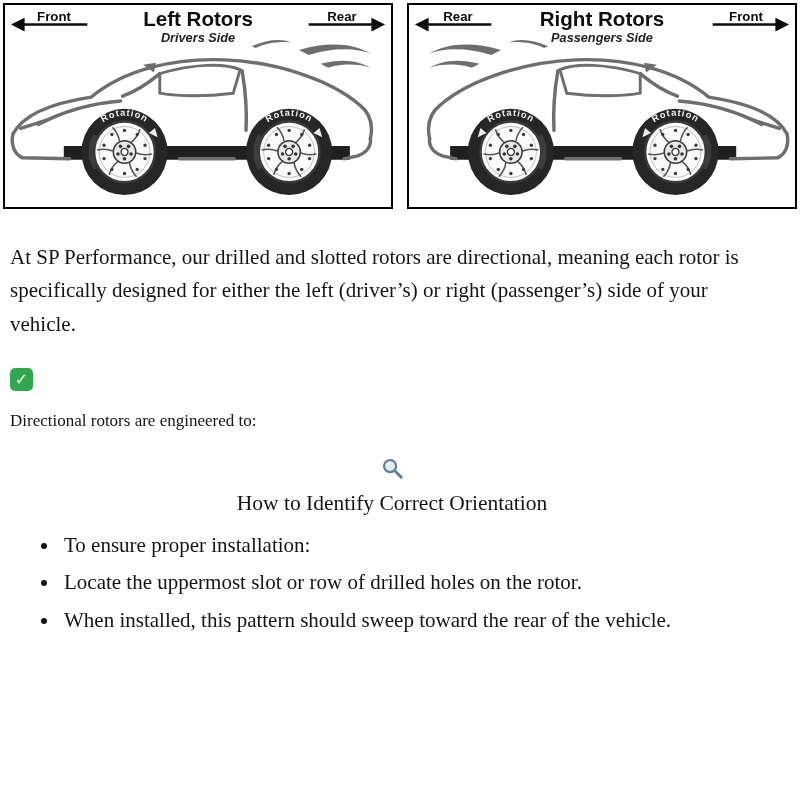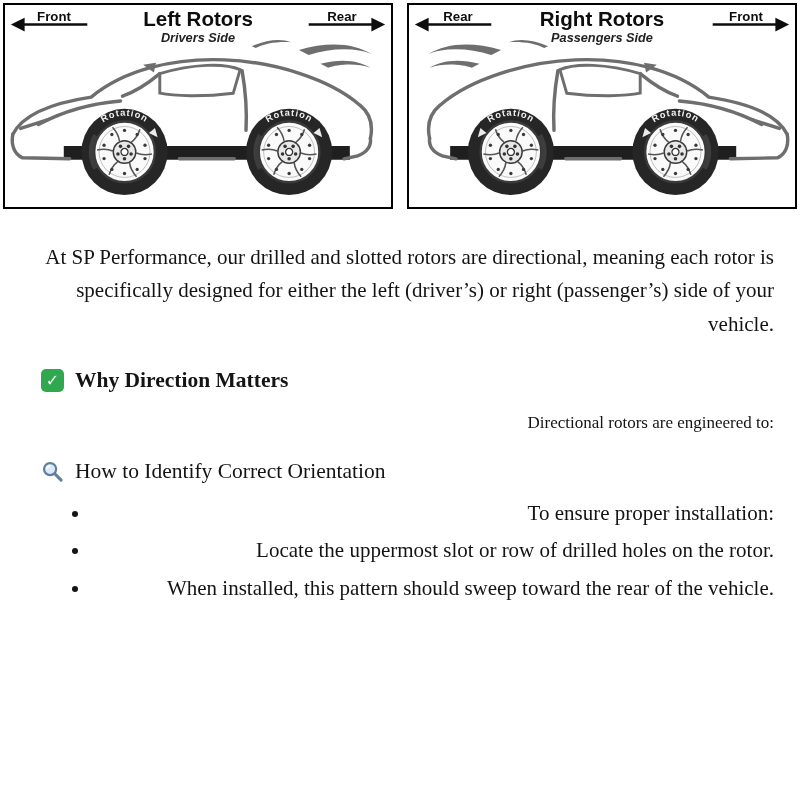--- a/index.html
+++ b/index.html
@@ -11,28 +11,28 @@
   }
   .diagram { display: flex; gap: 14px; padding: 3px 3px 12px 3px; border-radius: 15px; }
   .panel { flex: 1; border: 2px solid #000; background: #fff; }
   .panel svg { display: block; width: 100%; height: auto; }
 
   .svg-title  { font-family: "Liberation Sans", sans-serif; font-weight: bold; font-size: 21px; fill: #0d0d0d; }
   .svg-sub    { font-family: "Liberation Sans", sans-serif; font-weight: bold; font-style: italic; font-size: 13px; fill: #222; }
   .svg-arrlbl { font-family: "Liberation Sans", sans-serif; font-weight: bold; font-size: 13.5px; fill: #0d0d0d; }
   .rot-text   { font-family: "Liberation Sans", sans-serif; font-weight: bold; font-size: 9.5px; fill: #f0f0f0; letter-spacing: 1px; }
 
-  .content { padding: 12px 26px 0 41px; text-align: right; }
+  .content { padding: 12px 26px 0 10px; }
   .intro { font-size: 21px; line-height: 1.6; margin-top: 8px; max-width: 748px; }
 
   h2.sect {
     font-size: 21.5px; font-weight: bold;
     margin-top: 26px; display: flex; align-items: center; gap: 11px;
   }
-  h2.sect.light { font-weight: normal; }
+  h2.sect.light { font-weight: normal; flex-direction: column; }
 
   .check-badge {
     width: 23px; height: 23px; flex: 0 0 23px;
     background: #2fa84f; border-radius: 5px;
     color: #fff; font-size: 16px; font-weight: bold;
     font-family: "DejaVu Sans", sans-serif;
     display: flex; align-items: center; justify-content: center;
   }
   .mag-icon { width: 23px; height: 23px; flex: 0 0 23px; }
 
@@ -170,21 +170,20 @@
     </svg>
   </div>
 </div>
 
 <div class="content">
 
   <p class="intro">At SP Performance, our drilled and slotted rotors are directional, meaning each rotor is specifically designed for either the left (driver’s) or right (passenger’s) side of your vehicle.</p>
 
   <h2 class="sect">
     <span class="check-badge">✓</span>
-    <span>Why Direction Matters</span>
   </h2>
 
   <p class="lead">Directional rotors are engineered to:</p>
 
 
   <h2 class="sect light">
     <svg class="mag-icon" viewBox="0 0 24 24">
       <circle cx="9.5" cy="9.5" r="6.3" fill="#dcebf7" stroke="#5e7f9e" stroke-width="2.3"></circle>
       <line x1="14.6" y1="14.6" x2="21" y2="21" stroke="#5e7f9e" stroke-width="3.2" stroke-linecap="round"></line>
       <path d="M6.2,9.0 A3.6,3.6 0 0 1 9.0,6.2" fill="none" stroke="#ffffff" stroke-width="1.6" stroke-linecap="round"></path>

